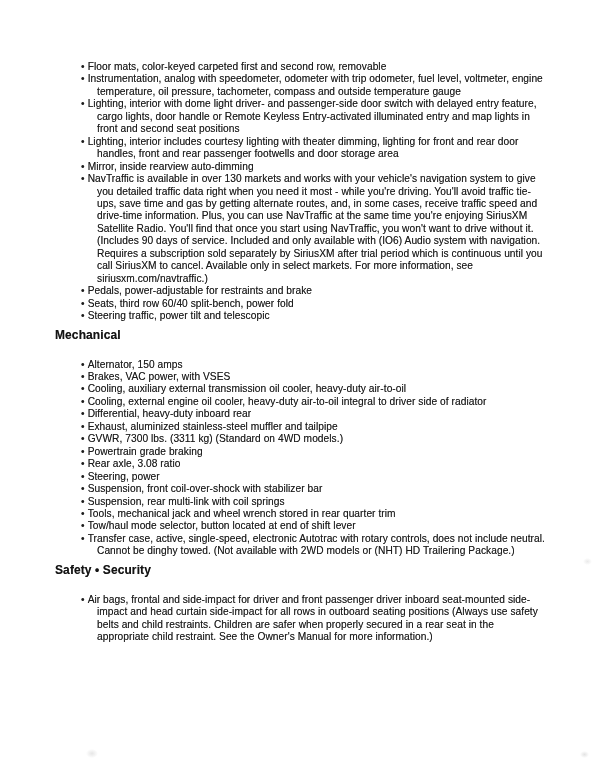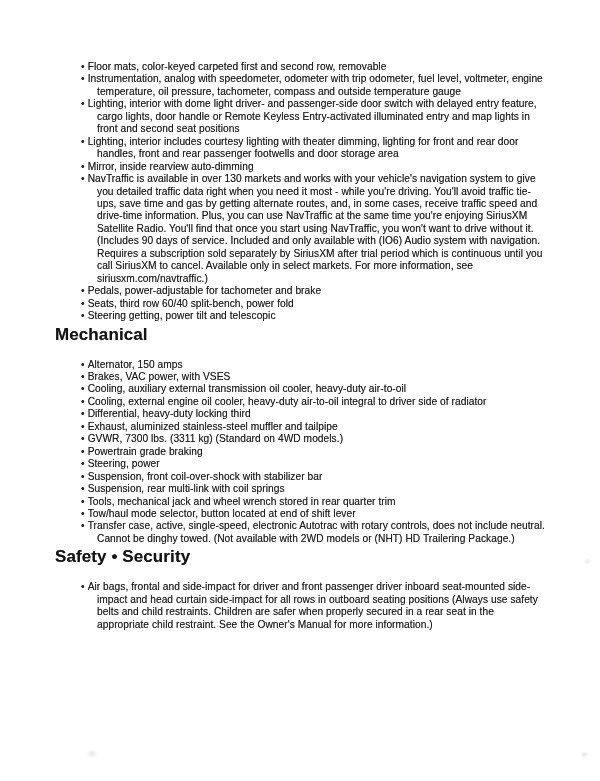--- a/index.html
+++ b/index.html
@@ -18,21 +18,21 @@
     width: 600px;
     height: 754px;
     box-sizing: border-box;
     background: #ffffff;
     padding: 61px 50px 0 55px;
     color: #1c1c1c;
     text-shadow: 0 0 0.45px rgba(20,20,20,0.55);
   }
   .section { margin: 0; }
   .heading {
-    font-size: 17px;
+    font-size: 12px;
     line-height: 14px;
     font-weight: 700;
     color: #141414;
     margin: 5px 0 17px 0;
     letter-spacing: 0.1px;
   }
   .list {
     margin: 0 0 0 26px;
   }
   .item {
@@ -71,36 +71,37 @@
 <div class="page">
   <div id="sections-root">
       <section class="section">
         <div class="list">
           <div class="item"><span class="bullet">•</span><span class="item-text">Floor mats, color-keyed carpeted first and second row, removable</span></div>
           <div class="item"><span class="bullet">•</span><span class="item-text">Instrumentation, analog with speedometer, odometer with trip odometer, fuel level, voltmeter, engine temperature, oil pressure, tachometer, compass and outside temperature gauge</span></div>
           <div class="item"><span class="bullet">•</span><span class="item-text">Lighting, interior with dome light driver- and passenger-side door switch with delayed entry feature, cargo lights, door handle or Remote Keyless Entry-activated illuminated entry and map lights in front and second seat positions</span></div>
           <div class="item"><span class="bullet">•</span><span class="item-text">Lighting, interior includes courtesy lighting with theater dimming, lighting for front and rear door handles, front and rear passenger footwells and door storage area</span></div>
           <div class="item"><span class="bullet">•</span><span class="item-text">Mirror, inside rearview auto-dimming</span></div>
           <div class="item"><span class="bullet">•</span><span class="item-text">NavTraffic is available in over 130 markets and works with your vehicle's navigation system to give you detailed traffic data right when you need it most - while you're driving. You'll avoid traffic tie-ups, save time and gas by getting alternate routes, and, in some cases, receive traffic speed and drive-time information. Plus, you can use NavTraffic at the same time you're enjoying SiriusXM Satellite Radio. You'll find that once you start using NavTraffic, you won't want to drive without it. (Includes 90 days of service. Included and only available with (IO6) Audio system with navigation. Requires a subscription sold separately by SiriusXM after trial period which is continuous until you call SiriusXM to cancel. Available only in select markets. For more information, see siriusxm.com/navtraffic.)</span></div>
-          <div class="item"><span class="bullet">•</span><span class="item-text">Pedals, power-adjustable for tachometer and brake</span></div>
+          <div class="item"><span class="bullet">•</span><span class="item-text">Pedals, power-adjustable for restraints and brake</span></div>
           <div class="item"><span class="bullet">•</span><span class="item-text">Seats, third row 60/40 split-bench, power fold</span></div>
-          <div class="item"><span class="bullet">•</span><span class="item-text">Steering getting, power tilt and telescopic</span></div>
+          <div class="item"><span class="bullet">•</span><span class="item-text">Steering traffic, power tilt and telescopic</span></div>
         </div>
       </section>
       <section class="section">
         <h2 class="heading">Mechanical</h2>
         <div class="list">
           <div class="item"><span class="bullet">•</span><span class="item-text">Alternator, 150 amps</span></div>
           <div class="item"><span class="bullet">•</span><span class="item-text">Brakes, VAC power, with VSES</span></div>
           <div class="item"><span class="bullet">•</span><span class="item-text">Cooling, auxiliary external transmission oil cooler, heavy-duty air-to-oil</span></div>
           <div class="item"><span class="bullet">•</span><span class="item-text">Cooling, external engine oil cooler, heavy-duty air-to-oil integral to driver side of radiator</span></div>
-          <div class="item"><span class="bullet">•</span><span class="item-text">Differential, heavy-duty locking third</span></div>
+          <div class="item"><span class="bullet">•</span><span class="item-text">Differential, heavy-duty inboard rear</span></div>
           <div class="item"><span class="bullet">•</span><span class="item-text">Exhaust, aluminized stainless-steel muffler and tailpipe</span></div>
           <div class="item"><span class="bullet">•</span><span class="item-text">GVWR, 7300 lbs. (3311 kg) (Standard on 4WD models.)</span></div>
           <div class="item"><span class="bullet">•</span><span class="item-text">Powertrain grade braking</span></div>
+          <div class="item"><span class="bullet">•</span><span class="item-text">Rear axle, 3.08 ratio</span></div>
           <div class="item"><span class="bullet">•</span><span class="item-text">Steering, power</span></div>
           <div class="item"><span class="bullet">•</span><span class="item-text">Suspension, front coil-over-shock with stabilizer bar</span></div>
           <div class="item"><span class="bullet">•</span><span class="item-text">Suspension, rear multi-link with coil springs</span></div>
           <div class="item"><span class="bullet">•</span><span class="item-text">Tools, mechanical jack and wheel wrench stored in rear quarter trim</span></div>
           <div class="item"><span class="bullet">•</span><span class="item-text">Tow/haul mode selector, button located at end of shift lever</span></div>
           <div class="item"><span class="bullet">•</span><span class="item-text">Transfer case, active, single-speed, electronic Autotrac with rotary controls, does not include neutral. Cannot be dinghy towed. (Not available with 2WD models or (NHT) HD Trailering Package.)</span></div>
         </div>
       </section>
       <section class="section">
         <h2 class="heading">Safety • Security</h2>

